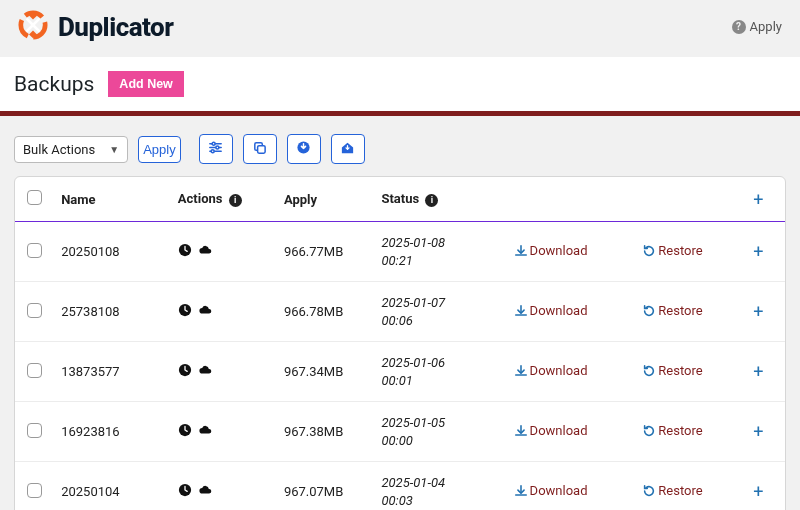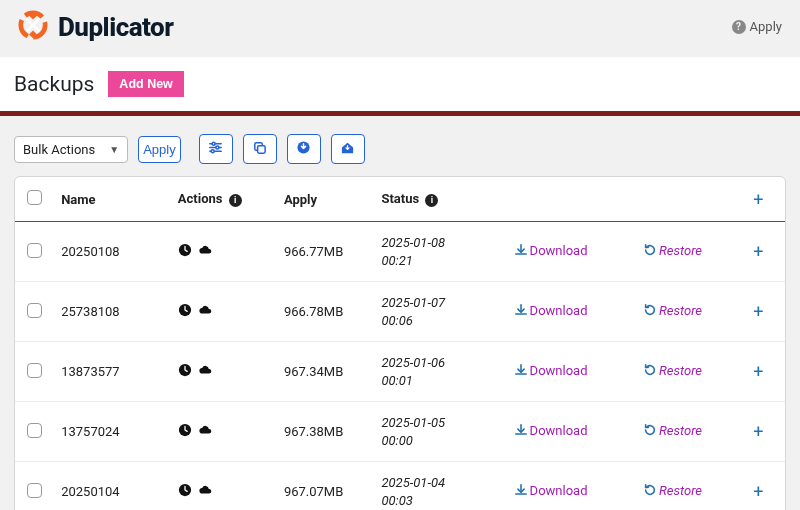--- a/index.html
+++ b/index.html
@@ -45,32 +45,32 @@
              border-bottom:1px solid #6d28d9; white-space:nowrap; }
   tbody td { padding:12px 8px; border-bottom:1px solid #ececec; font-size:13px;
              vertical-align:middle; }
   tbody tr:last-child td { border-bottom:none; }
   .col-chk { width:36px; text-align:center; }
   .col-name { width:110px; }
   .col-status { width:100px; }
   .col-size { width:92px; }
   .col-created { width:108px; }
   .col-dl { width:118px; text-align:center; }
-  .col-restore { width:112px; text-align:center;font-style:italic; }
+  .col-restore { width:112px; text-align:center; }
   .col-plus { width:50px; text-align:center; }
   input[type=checkbox] { width:15px; height:15px; border-radius:4px; border:1px solid #999;
                          appearance:none; -webkit-appearance:none; background:#fff; cursor:pointer; }
   .info-dot { display:inline-flex; width:13px; height:13px; border-radius:50%;
               background:#222; color:#fff; font-size:9px; font-weight:700;
               align-items:center; justify-content:center; margin-left:3px; }
   .status-icons { display:flex; gap:6px; align-items:center; }
   .status-icons svg { width:14px; height:14px; fill:#111; }
   .created-dt { line-height:1.35;font-style:italic; }
-  .alink { color:#a21caf; font-size:13px; text-decoration:none; display:inline-flex;
-           align-items:flex-start; gap:2px; cursor:pointer; }
+  .alink { color:#7f1d1d; font-size:13px; text-decoration:none; display:inline-flex;
+           align-items:flex-end; gap:2px; cursor:pointer; }
   .alink svg { width:14px; height:14px; }
   .plus-th, .plus-td { color:#2271b1; font-weight:400; font-size:18px; text-align:center; cursor:pointer; }
 </style>
 </head>
 <body>
 
 <div class="topbar">
   <div class="brand">
     <span>
       <svg width="30" height="30" viewBox="0 0 32 32">
@@ -270,21 +270,21 @@
               <svg viewBox="0 0 16 16" fill="none" stroke="#2271b1" stroke-width="1.8" stroke-linecap="round">
                 <path d="M3 8a5 5 0 1 0 1.8-3.8"></path>
                 <path d="M3 2v3h3"></path>
               </svg>
               <span>Restore</span>
             </a></td>
           <td class="plus-td">+</td>
         </tr>
         <tr>
           <td class="col-chk"><input type="checkbox" style=""></td>
-          <td>13757024</td>
+          <td>16923816</td>
           <td>
             <div class="status-icons">
               <span><svg viewBox="0 0 16 16">
                   <circle cx="8" cy="8" r="7"></circle>
                   <path d="M8 4v4l2.5 1.5" stroke="#fff" stroke-width="1.5" fill="none" stroke-linecap="round"></path>
                 </svg></span>
               <span><svg viewBox="0 0 20 14">
                   <path d="M6 12a4 4 0 010-8 5 5 0 019.5 1.5A3.2 3.2 0 0116 12z"></path>
                 </svg></span>
             </div>

